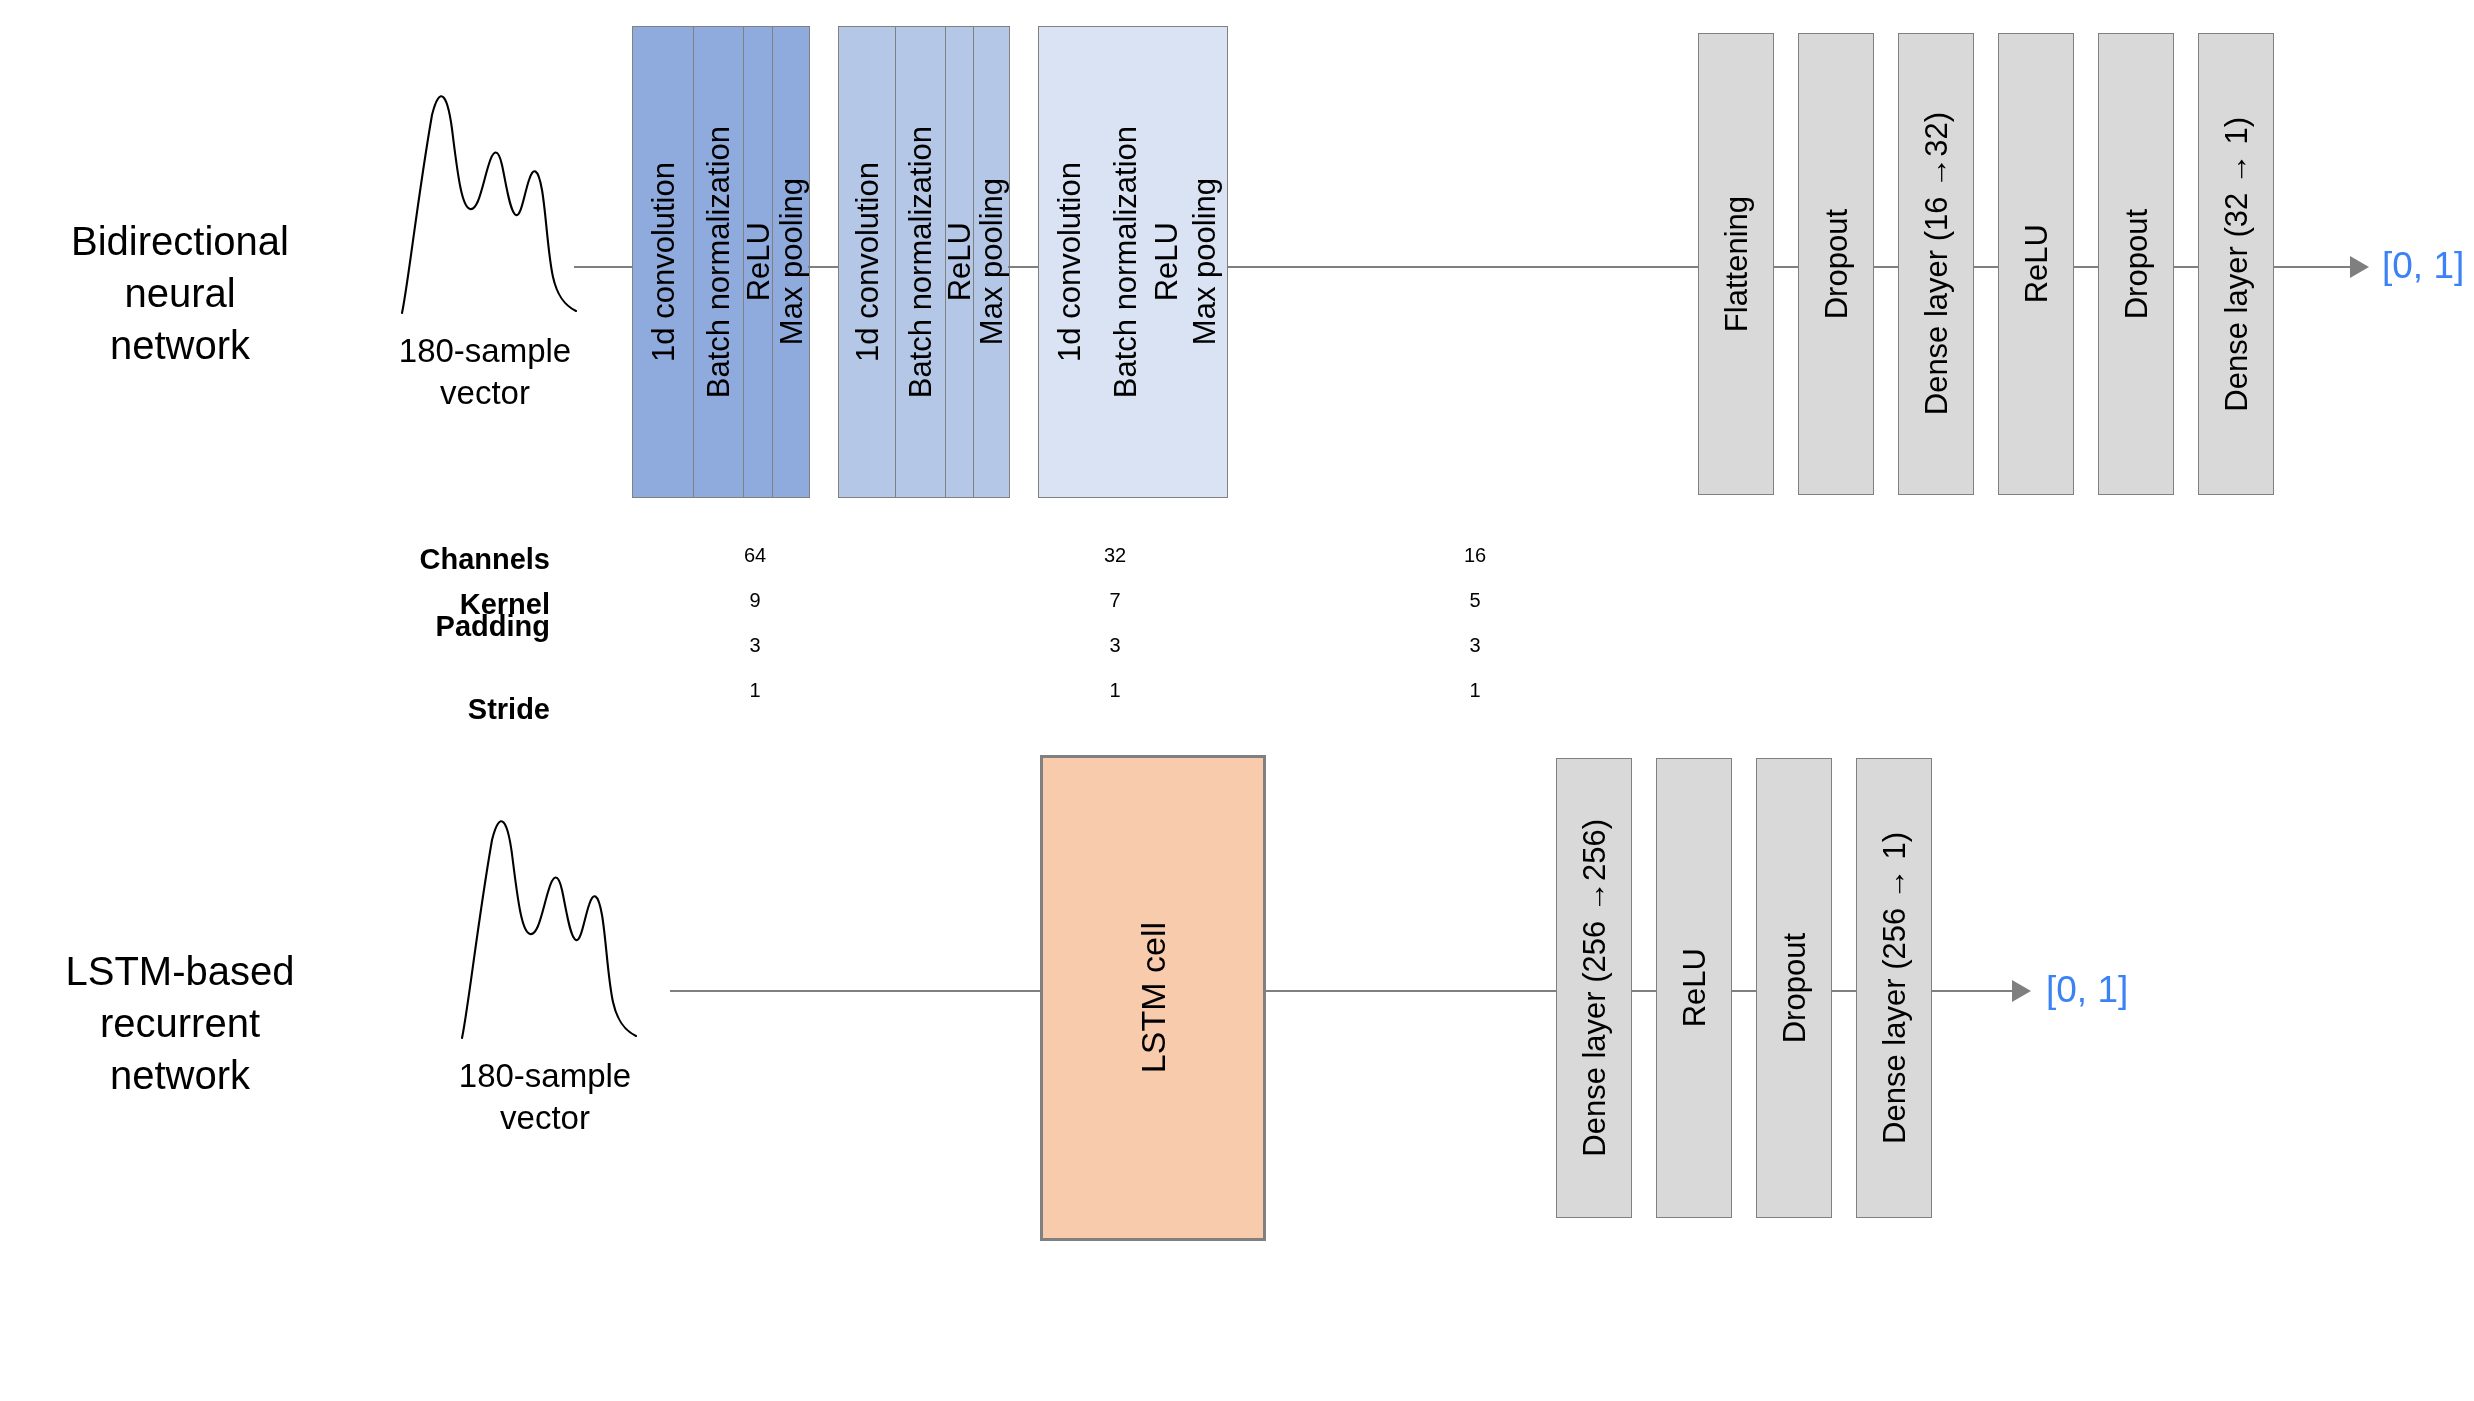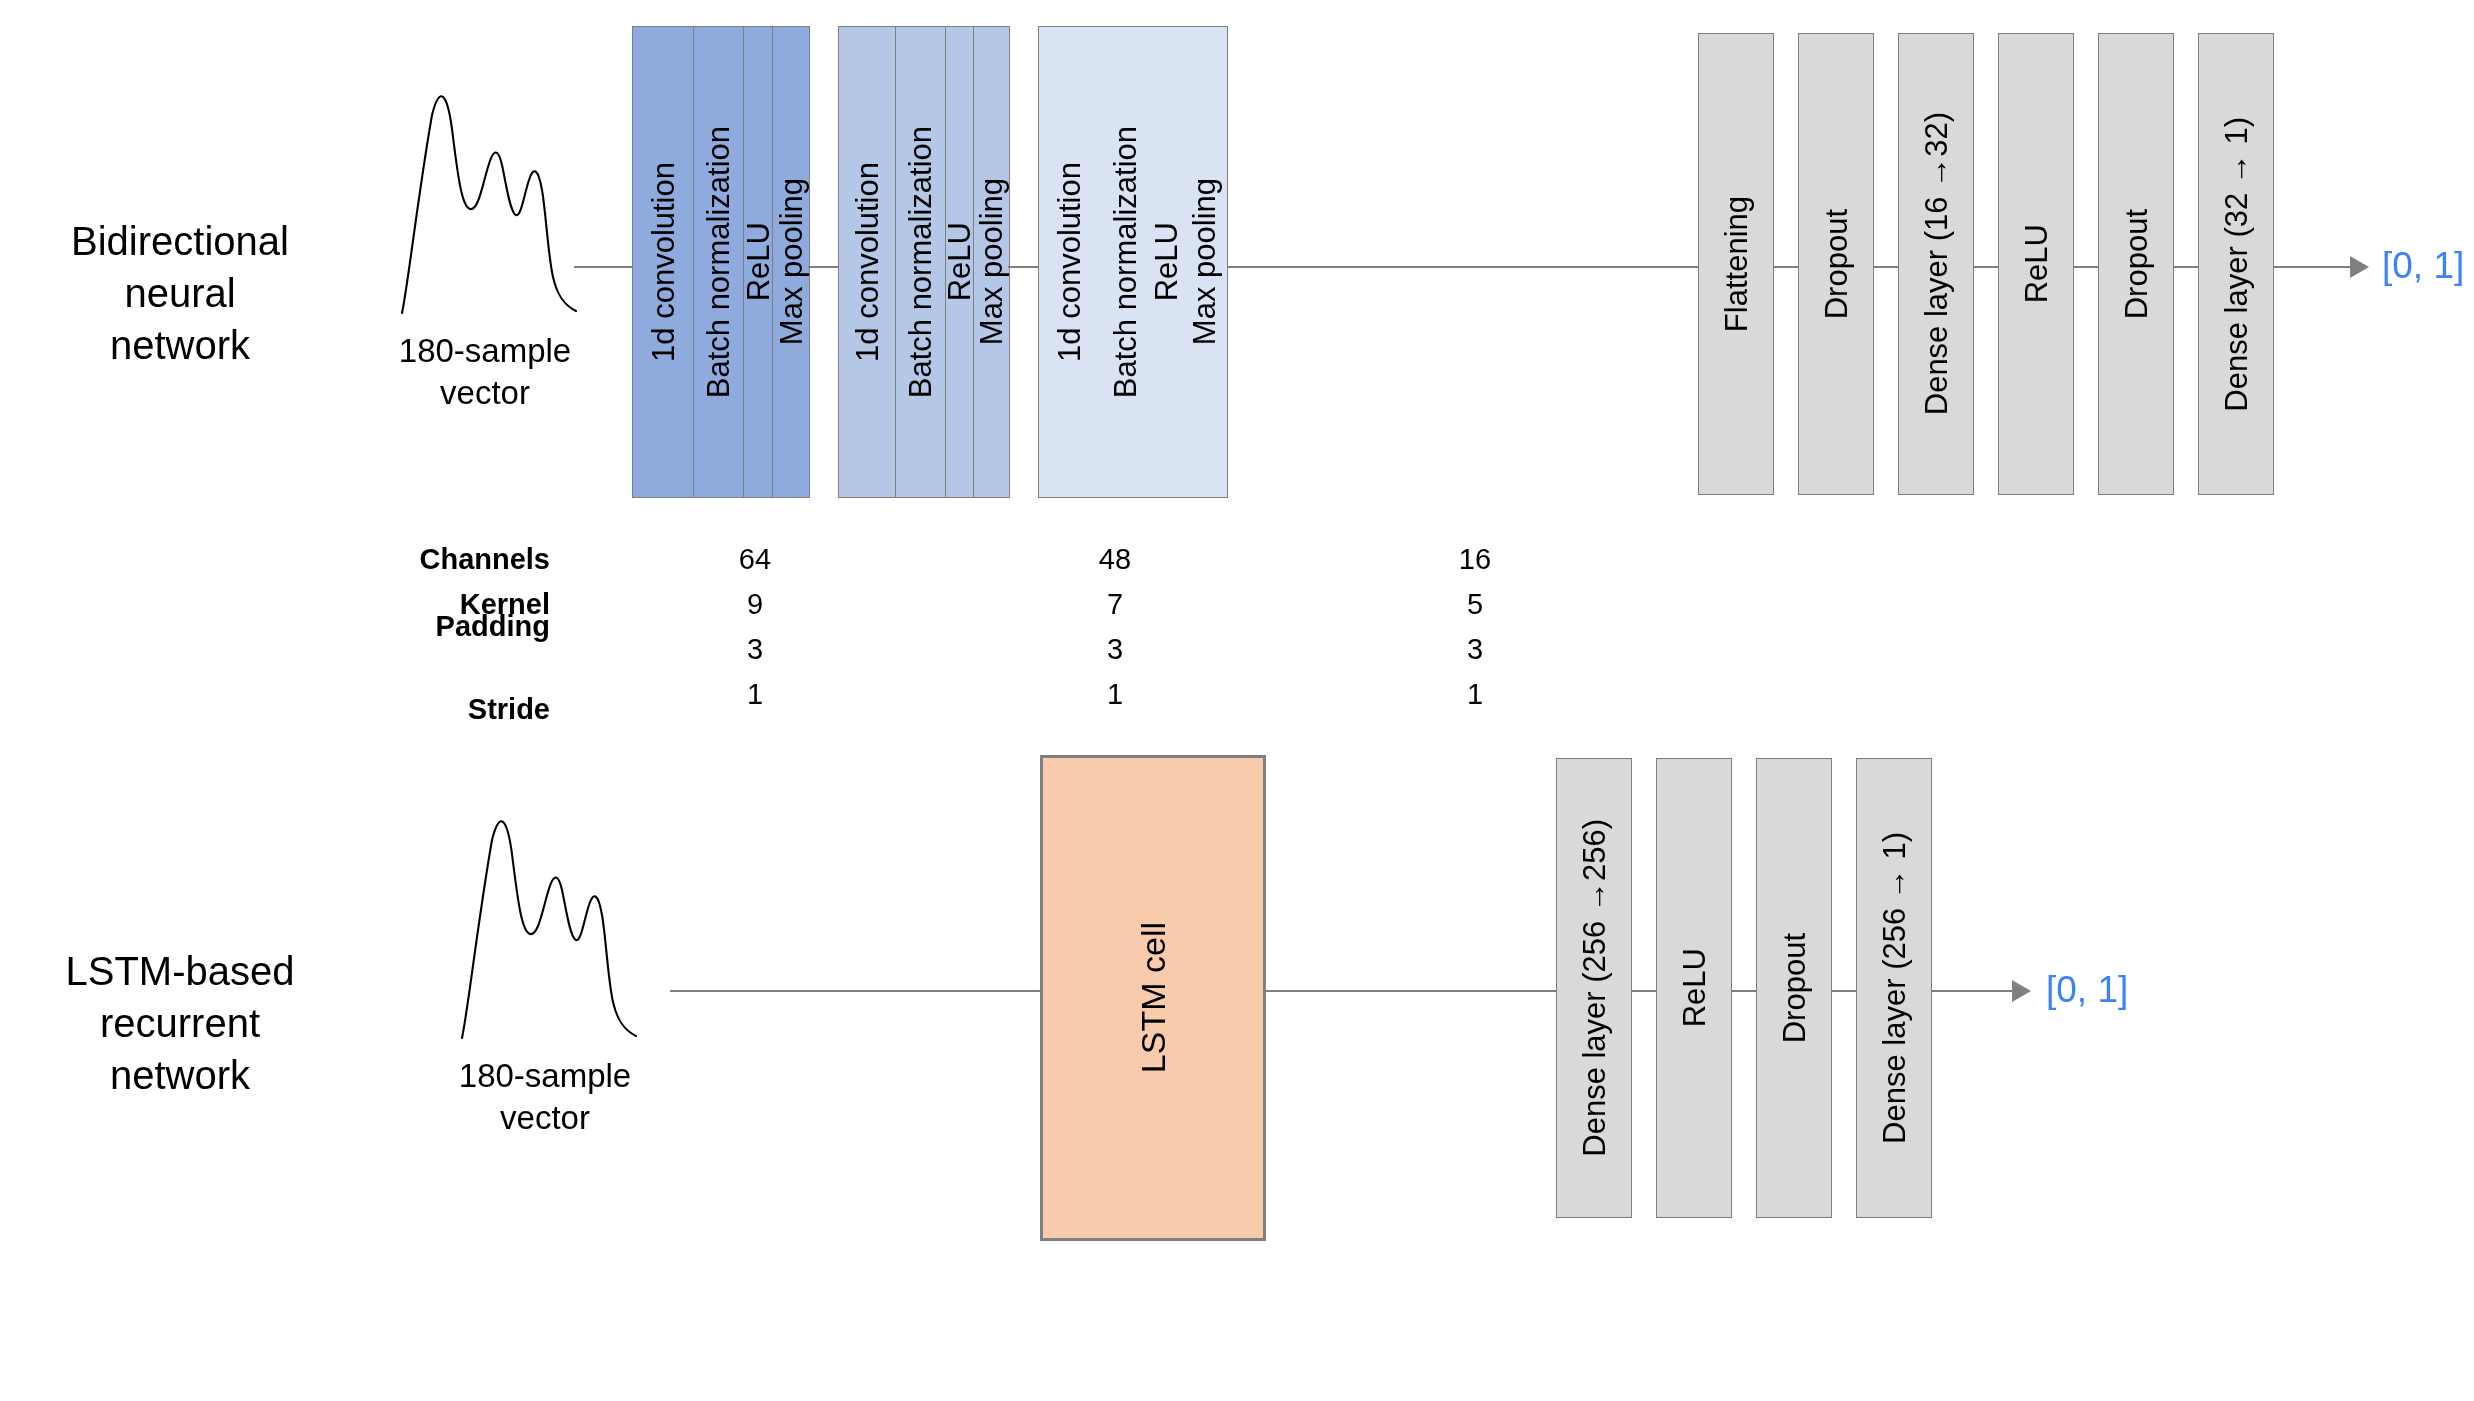--- a/index.html
+++ b/index.html
@@ -113,21 +113,21 @@
     position: absolute;
     text-align: right;
     font-size: 29px;
     line-height: 1;
     font-weight: 600;
     color: #000000;
   }
   .param-value {
     position: absolute;
     text-align: center;
-    font-size: 29px;
+    font-size: 20px;
     line-height: 1;
     color: #000000;
   }
 
   
   .output-text {
     position: absolute;
     font-size: 37px;
     line-height: 1;
     color: #3b82f6;
@@ -254,21 +254,21 @@
   <div class="param-label" style="left:350px; top:545px; width:200px;">Channels</div>
   <div class="param-label" style="left:350px; top:590px; width:200px;">Kernel</div>
   <div class="param-label" style="left:350px; top:612px; width:200px;">Padding</div>
   <div class="param-label" style="left:350px; top:680px; width:200px;margin-top:15px;">Stride</div>
 
   <div class="param-value" style="left:710px; top:545px; width:90px;">64</div>
   <div class="param-value" style="left:710px; top:590px; width:90px;">9</div>
   <div class="param-value" style="left:710px; top:635px; width:90px;">3</div>
   <div class="param-value" style="left:710px; top:680px; width:90px;">1</div>
 
-  <div class="param-value" style="left:1070px; top:545px; width:90px;">48</div>
+  <div class="param-value" style="left:1070px; top:545px; width:90px;">32</div>
   <div class="param-value" style="left:1070px; top:590px; width:90px;">7</div>
   <div class="param-value" style="left:1070px; top:635px; width:90px;">3</div>
   <div class="param-value" style="left:1070px; top:680px; width:90px;">1</div>
 
   <div class="param-value" style="left:1430px; top:545px; width:90px;">16</div>
   <div class="param-value" style="left:1430px; top:590px; width:90px;">5</div>
   <div class="param-value" style="left:1430px; top:635px; width:90px;">3</div>
   <div class="param-value" style="left:1430px; top:680px; width:90px;">1</div>
 
   <div class="row-title" style="left:10px; top:945px; width:340px;">LSTM-based

